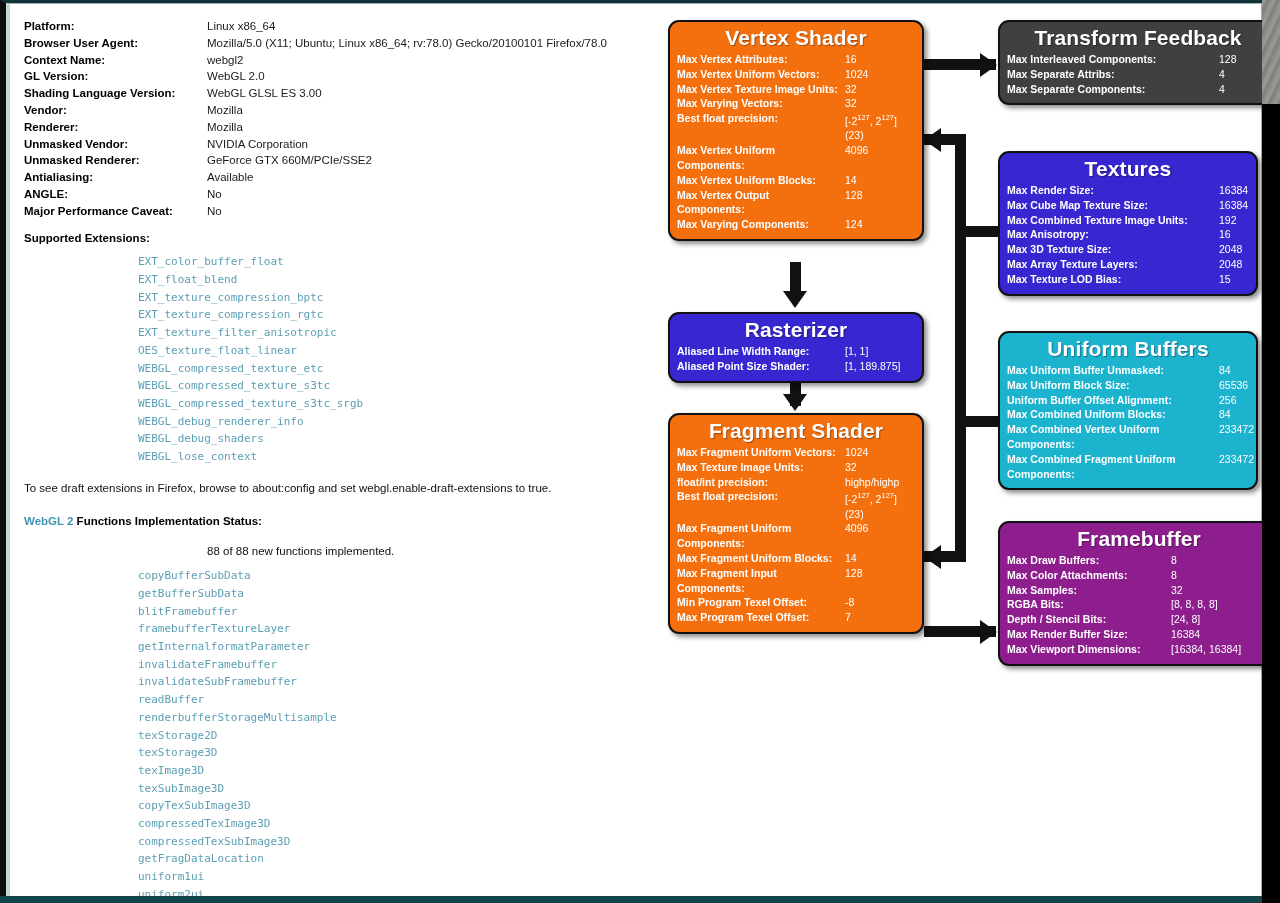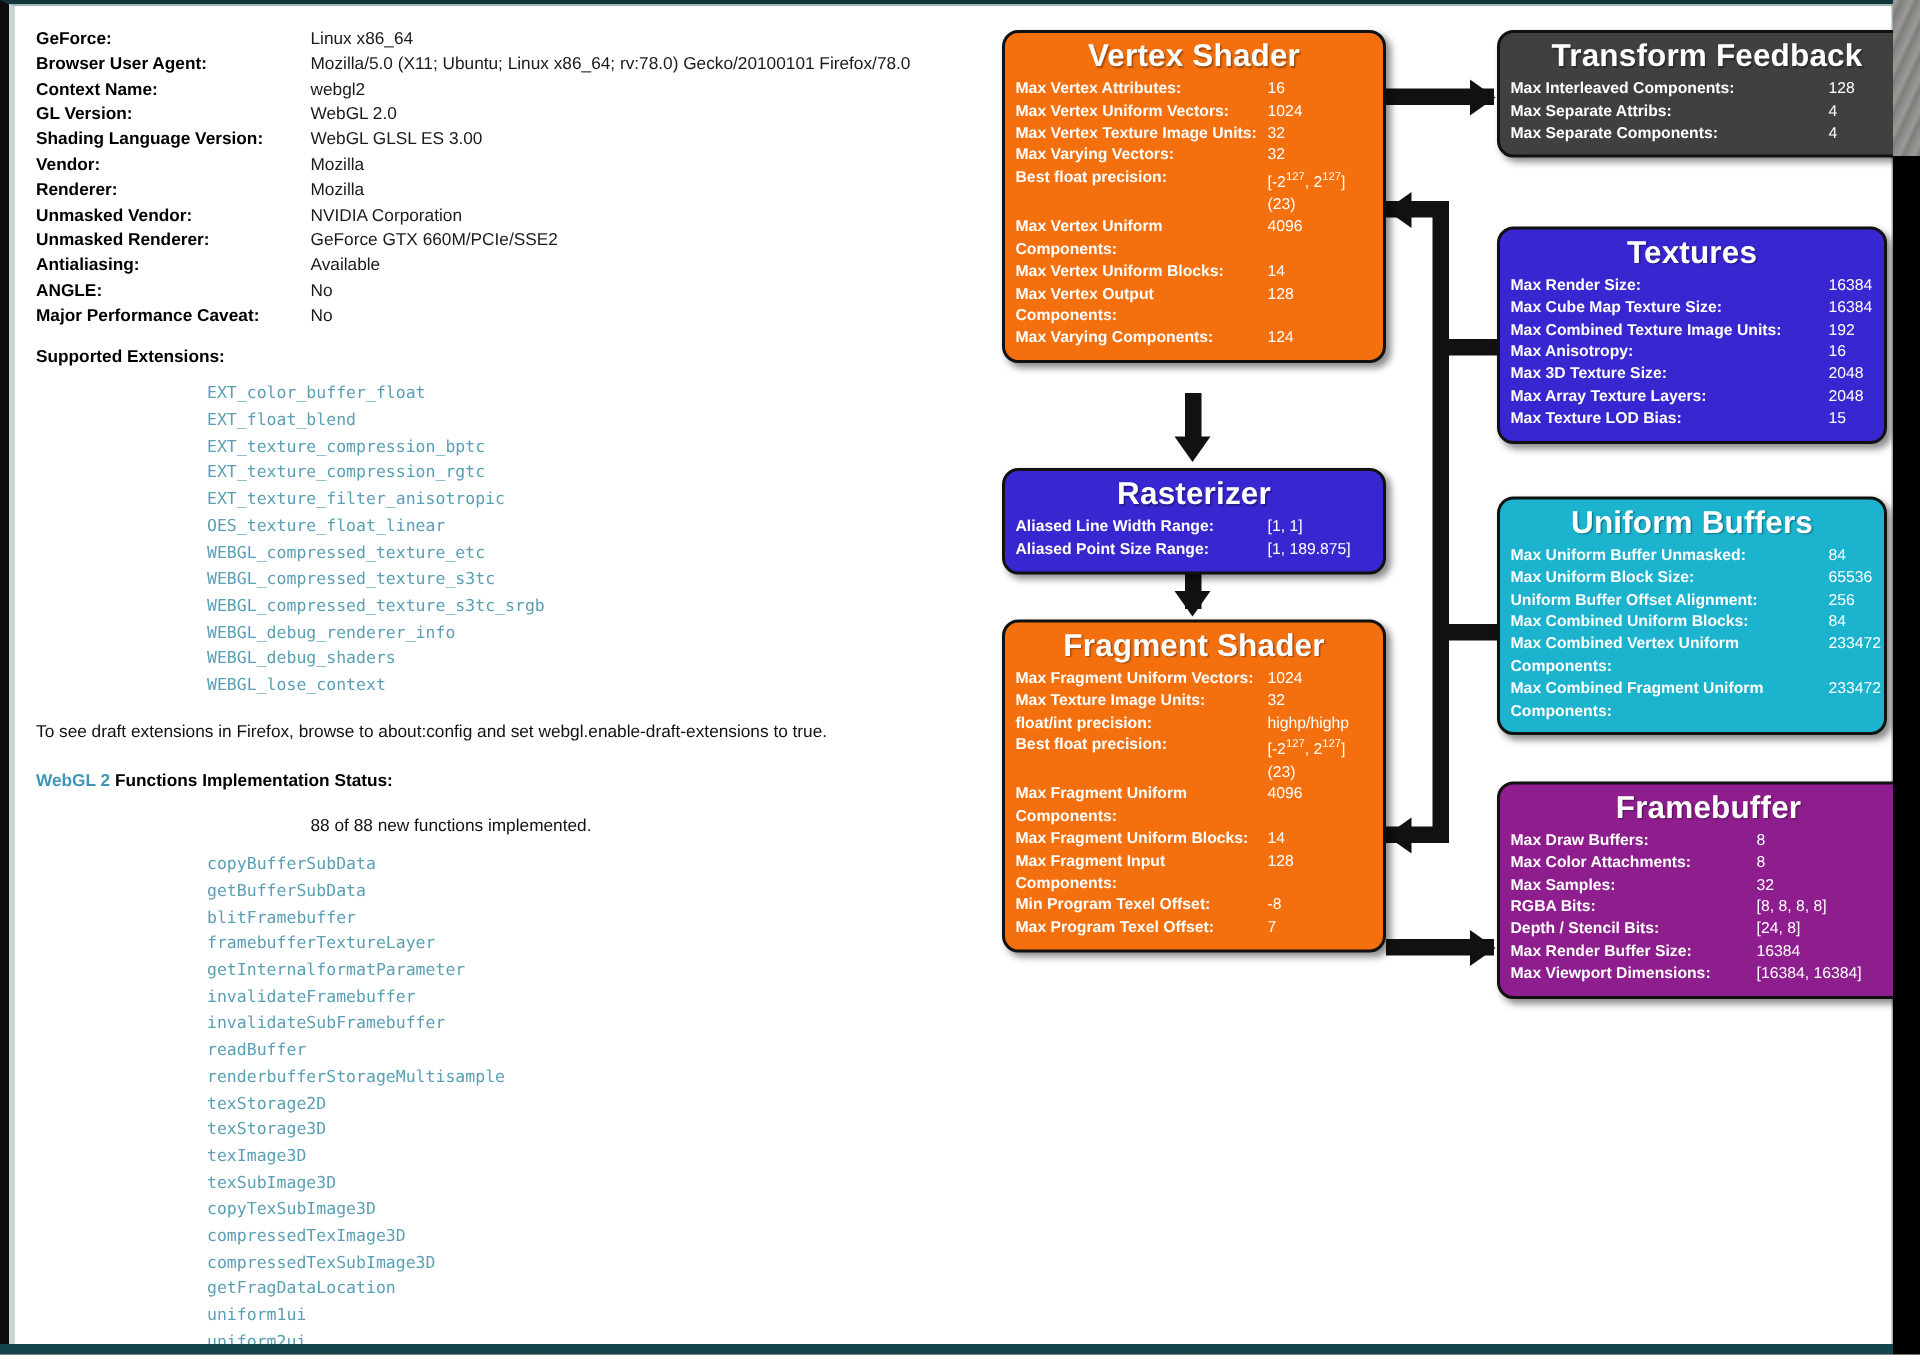--- a/index.html
+++ b/index.html
@@ -196,21 +196,21 @@
 
 <div id="desktop-bg"></div>
 <div id="black-strip"></div>
 
 <div id="window">
   <div id="window-inner">
 
     <div id="info">
       <div id="field-list">
           <div class="kv">
-            <div class="k">GeForce:</div>
+            <div class="k">Platform:</div>
             <div class="v">Linux x86_64</div>
           </div>
           <div class="kv">
             <div class="k">Browser User Agent:</div>
             <div class="v">Mozilla/5.0 (X11; Ubuntu; Linux x86_64; rv:78.0) Gecko/20100101 Firefox/78.0</div>
           </div>
           <div class="kv">
             <div class="k">Context Name:</div>
             <div class="v">webgl2</div>
           </div>
@@ -367,21 +367,21 @@
       </div>
 
       <div class="box bx-raster" id="box-raster">
         <h2>Rasterizer</h2>
         <div class="rows">
             <div class="row">
               <div class="lbl">Aliased Line Width Range:</div>
               <div class="val">[1, 1]</div>
             </div>
             <div class="row">
-              <div class="lbl">Aliased Point Size Range:</div>
+              <div class="lbl">Aliased Point Size Shader:</div>
               <div class="val">[1, 189.875]</div>
             </div>
           </div>
       </div>
 
       <div class="box bx-frag" id="box-frag">
         <h2>Fragment Shader</h2>
         <div class="rows">
             <div class="row">
               <div class="lbl">Max Fragment Uniform Vectors:</div>

